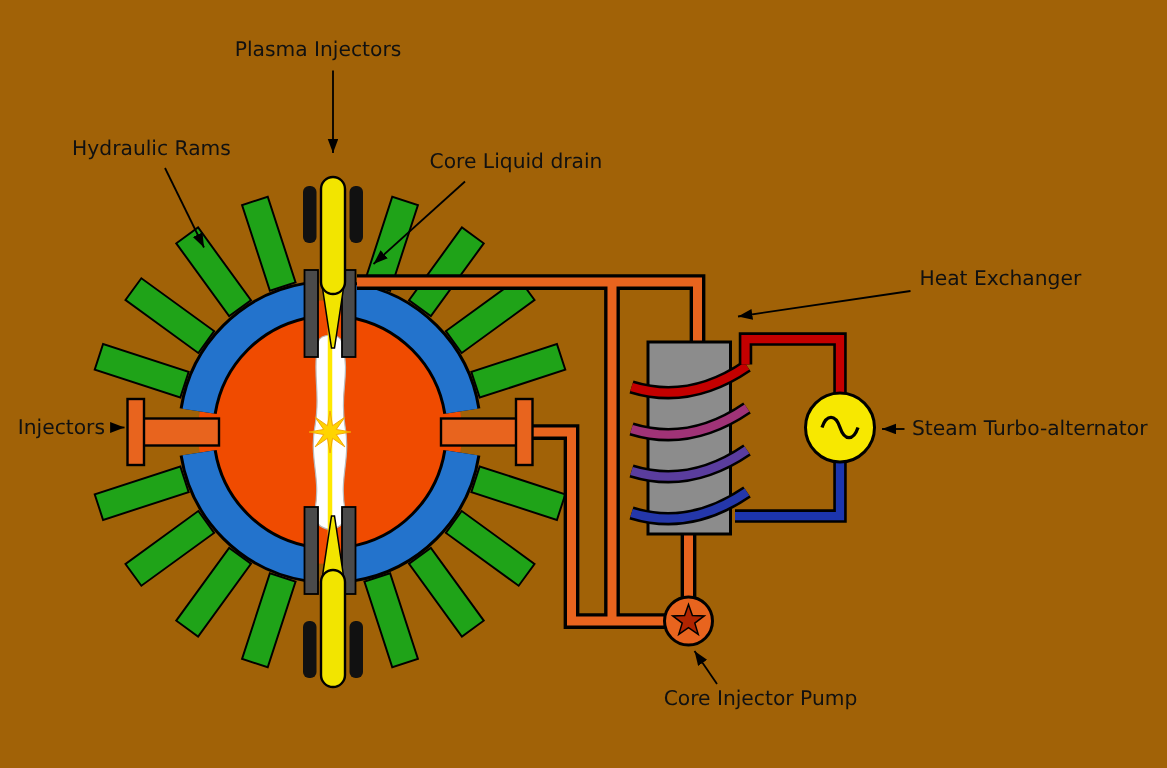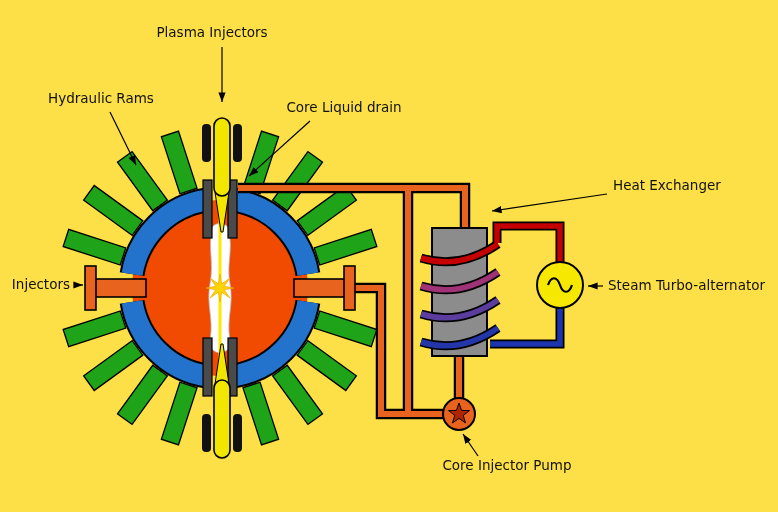--- a/index.html
+++ b/index.html
@@ -1,16 +1,16 @@
 <!DOCTYPE html>
 <html><head>
 <meta charset="utf-8">
 <style>
   html,body{margin:0;padding:0;background:#fff;}
-  .canvas{position:relative;width:778px;height:512px;background:#fde047;overflow:hidden;}
+  .canvas{position:relative;width:778px;height:512px;background:#a16207;overflow:hidden;}
   svg text{font-family:"DejaVu Sans","Liberation Sans",sans-serif;font-size:13.5px;fill:#111;}
 </style>
 </head>
 <body>
 
 <div class="canvas">
 <svg width="778" height="512" viewBox="0 0 778 512">
   <defs>
     <marker id="ah" markerWidth="10" markerHeight="8" refX="8" refY="3" orient="auto">
       <path d="M0,0 L8,3 L0,6 Z" fill="#000"></path>

